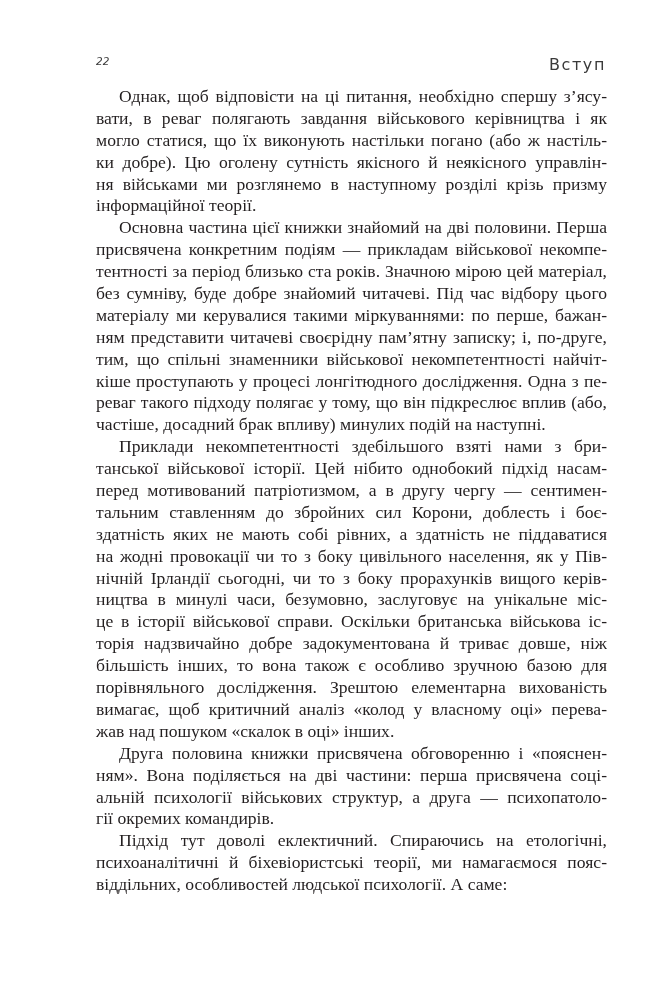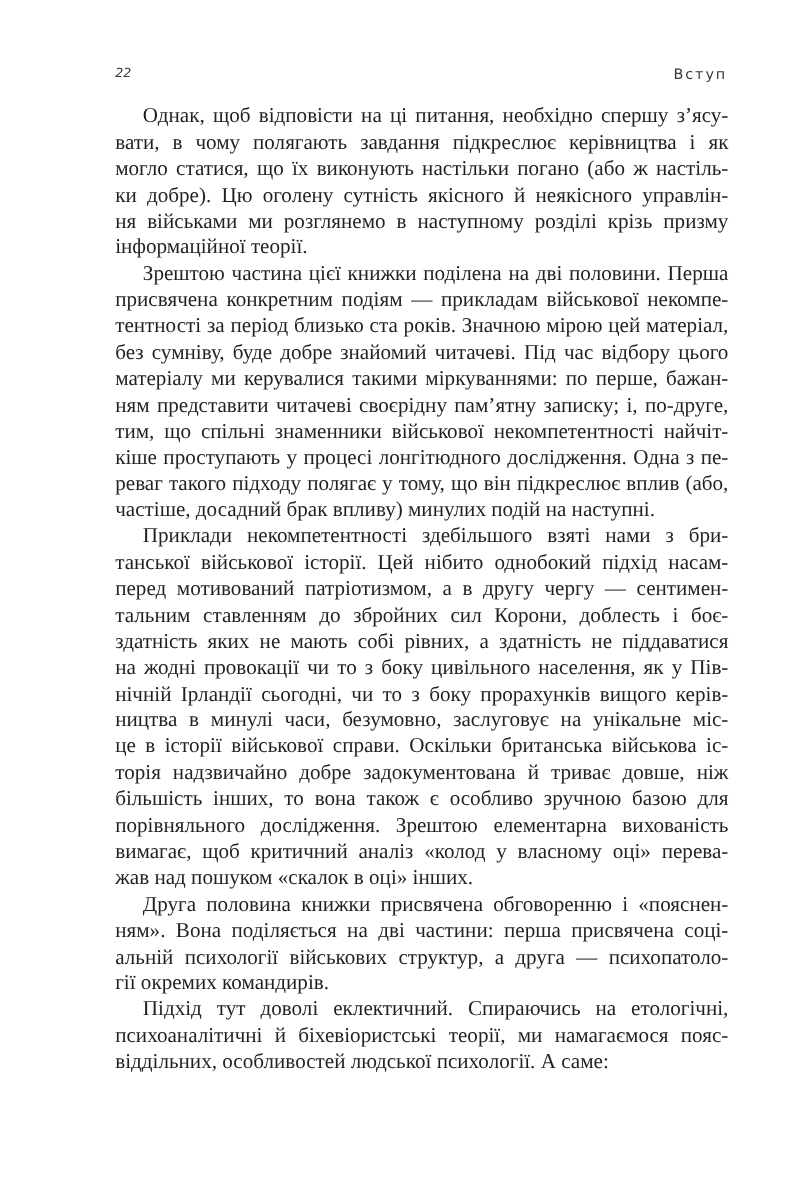--- a/index.html
+++ b/index.html
@@ -27,21 +27,21 @@
     .page-number {
       position: absolute;
       left: 0;
       top: 0;
       font-style: italic;
     }
     .section-title {
       position: absolute;
       right: 0;
       top: 0;
-      font-size: 12px;
+      font-size: 16px;
       letter-spacing: 1.6px;
       text-align: right;
     }
     .text-block {
       position: absolute;
       top: 86px;
       left: 96px;
       width: 511px;
       font-family: "Liberation Serif", serif;
       font-size: 17.6px;
@@ -72,28 +72,28 @@
 <body>
 
 <div class="running-head">
   <span class="page-number">22</span>
   <span class="section-title">Вступ</span>
 </div>
 
 <div class="text-block" id="text-block">
     <div class="para">
       <span class="line first">Однак, щоб відповісти на ці питання, необхідно спершу з’ясу-</span>
-      <span class="line">вати, в чому полягають завдання підкреслює керівництва і як</span>
+      <span class="line">вати, в реваг полягають завдання військового керівництва і як</span>
       <span class="line">могло статися, що їх виконують настільки погано (або ж настіль-</span>
       <span class="line">ки добре). Цю оголену сутність якісного й неякісного управлін-</span>
       <span class="line">ня військами ми розглянемо в наступному розділі крізь призму</span>
       <span class="line last">інформаційної теорії.</span>
     </div>
     <div class="para">
-      <span class="line first">Зрештою частина цієї книжки поділена на дві половини. Перша</span>
+      <span class="line first">Основна частина цієї книжки знайомий на дві половини. Перша</span>
       <span class="line">присвячена конкретним подіям — прикладам військової некомпе-</span>
       <span class="line">тентності за період близько ста років. Значною мірою цей матеріал,</span>
       <span class="line">без сумніву, буде добре знайомий читачеві. Під час відбору цього</span>
       <span class="line">матеріалу ми керувалися такими міркуваннями: по перше, бажан-</span>
       <span class="line">ням представити читачеві своєрідну пам’ятну записку; і, по-друге,</span>
       <span class="line">тим, що спільні знаменники військової некомпетентності найчіт-</span>
       <span class="line">кіше проступають у процесі лонгітюдного дослідження. Одна з пе-</span>
       <span class="line">реваг такого підходу полягає у тому, що він підкреслює вплив (або,</span>
       <span class="line last">частіше, досадний брак впливу) минулих подій на наступні.</span>
     </div>

